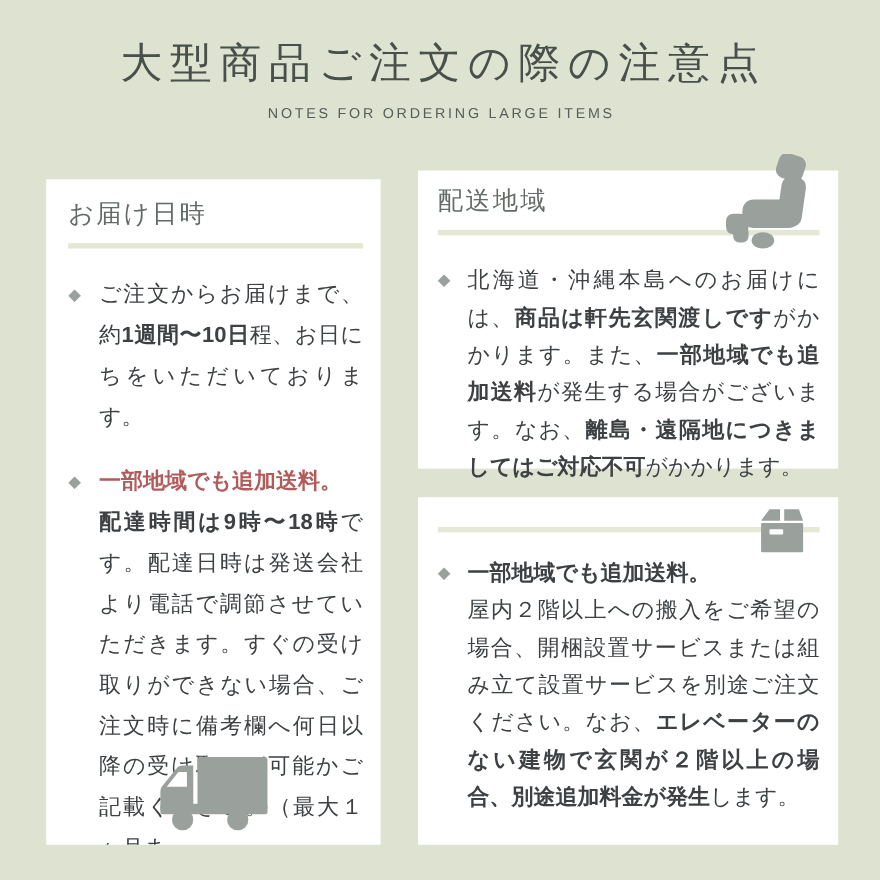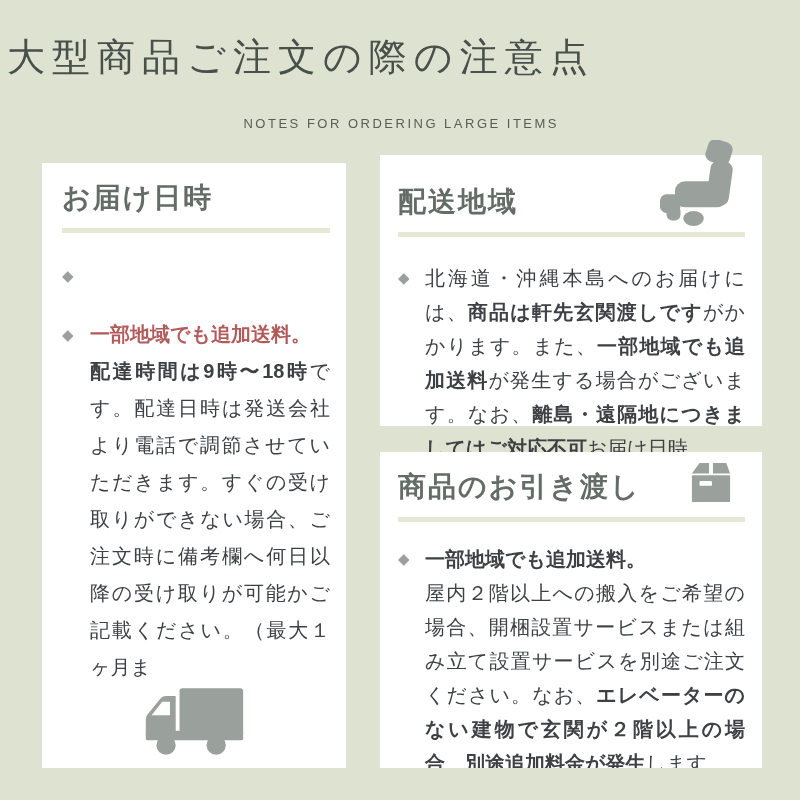--- a/index.html
+++ b/index.html
@@ -6,38 +6,38 @@
   html,body { width:800px; height:800px; }
   body {
     position:relative;
     background:var(--background,#dde3d0);
     font-family:"Liberation Sans","DejaVu Sans",sans-serif;
     color:var(--body-text,#3d4144);
     overflow:hidden;
   }
   .page-title {
     position:absolute; top:32px; left:0; width:100%;
-    text-align:left; font-size:38px; font-weight:500;
+    text-align:center; font-size:38px; font-weight:500;
     letter-spacing:7px; text-indent:7px;
     color:var(--title-text,#49504b);
   }
   .page-subtitle {
-    position:absolute; top:116px; left:0; width:100%;
+    position:absolute; top:95px; left:0; width:100%;
     text-align:center; font-size:13px; font-weight:500;
     letter-spacing:2.5px; text-indent:2.5px;
     color:var(--subtitle-text,#575d58);
   }
   .card {
     position:absolute; background:var(--card,#ffffff);
   }
   .card-delivery { left:42px;  top:163px; width:304px; height:605px; padding:16px 16px 0 20px; overflow:hidden; }
-  .card-area     { left:380px; top:155px; width:382px; height:271px; padding:28px 17px 0 18px; }
+  .card-area     { left:380px; top:155px; width:382px; height:271px; padding:12px 17px 0 18px; }
   .card-handover { left:380px; top:452px; width:382px; height:316px; padding:16px 17px 0 18px; overflow:hidden; }
   .card h2 {
-    font-size:28px; font-weight:700; letter-spacing:2px;
+    font-size:23px; font-weight:400; letter-spacing:2px;
     color:var(--header-text,#646c67);
     position:relative; z-index:1;
   }
   .rule {
     height:5px; margin-top:11px;
     background:var(--accent-rule,#e4e8d4);
   }
   .bullet { display:flex; margin-top:22px; }
   .card-delivery .bullet:first-child { margin-top:24px; }
   .card-area .bullet { margin-top:24px; }
@@ -65,20 +65,21 @@
 
 <h1 class="page-title">大型商品ご注文の際の注意点</h1>
 <div class="page-subtitle">NOTES FOR ORDERING LARGE ITEMS</div>
 
 <section class="card card-delivery">
   <h2>お届け日時</h2>
   <div class="rule"></div>
   <div>
       <div class="bullet">
         <span class="diamond">◆</span>
+        <p class="bullet-text"><span>ご注文からお届けまで、約</span><span class="b">1週間〜10日</span><span>程、お日にちをいただいております。</span></p>
       </div>
       <div class="bullet">
         <span class="diamond">◆</span>
         <p class="bullet-text"><span class="b warn">一部地域でも追加送料。</span><br><span class="b">配達時間は9時〜18時</span><span>です。配達日時は発送会社より電話で調節させていただきます。すぐの受け取りができない場合、ご注文時に備考欄へ何日以降の受け取りが可能かご記載ください。（最大１ヶ月ま</span></p>
       </div>
     </div>
   <span class="icon truck-icon">
     <svg viewBox="0 0 110 74" aria-hidden="true">
       <rect x="40" y="2" width="66" height="50" rx="3" fill="currentColor"></rect>
       <path d="M5,52 L5,34 Q5,31 7,29 L20,13 Q22,10 26,10 L36,10 L36,52 Z" fill="currentColor"></path>
@@ -99,35 +100,34 @@
       <rect x="0" y="58" width="22" height="20" rx="7" fill="currentColor"></rect>
       <rect x="7" y="70" width="15" height="16" rx="6" fill="currentColor"></rect>
       <ellipse cx="36" cy="84" rx="11" ry="8" fill="currentColor"></ellipse>
     </svg>
   </span>
   <h2>配送地域</h2>
   <div class="rule"></div>
   <div>
       <div class="bullet">
         <span class="diamond">◆</span>
-        <p class="bullet-text"><span>北海道・沖縄本島へのお届けには、</span><span class="b">商品は軒先玄関渡しです</span><span>がかかります。また、</span><span class="b">一部地域でも追加送料</span><span>が発生する場合がございます。なお、</span><span class="b">離島・遠隔地につきましてはご対応不可</span><span>お届け日時。</span></p>
+        <p class="bullet-text"><span>北海道・沖縄本島へのお届けには、</span><span class="b">商品は軒先玄関渡しです</span><span>がかかります。また、</span><span class="b">一部地域でも追加送料</span><span>が発生する場合がございます。なお、</span><span class="b">離島・遠隔地につきましてはご対応不可</span><span>がかかります。</span></p>
       </div>
     </div>
 </section>
 
 <section class="card card-handover">
   <span class="icon carton-icon">
     <svg viewBox="0 0 46 44" aria-hidden="true">
       <polygon points="3,12 11,1 21,1 21,12" fill="currentColor"></polygon>
       <polygon points="25,1 39,1 43,12 25,12" fill="currentColor"></polygon>
       <rect x="3" y="14" width="40" height="28" rx="1" fill="currentColor"></rect>
       <rect x="11" y="20" width="13" height="5" rx="1" fill="#ffffff"></rect>
     </svg>
   </span>
-  <h2>商品のお引き渡し</h2>
   <div class="rule"></div>
   <div>
       <div class="bullet">
         <span class="diamond">◆</span>
         <p class="bullet-text"><span class="b">一部地域でも追加送料。</span><br><span>屋内２階以上への搬入をご希望の場合、開梱設置サービスまたは組み立て設置サービスを別途ご注文ください。なお、</span><span class="b">エレベーターのない建物で玄関が２階以上の場合、別途追加料金が発生</span><span>します。</span></p>
       </div>
     </div>
 </section>
 
 </body></html>

